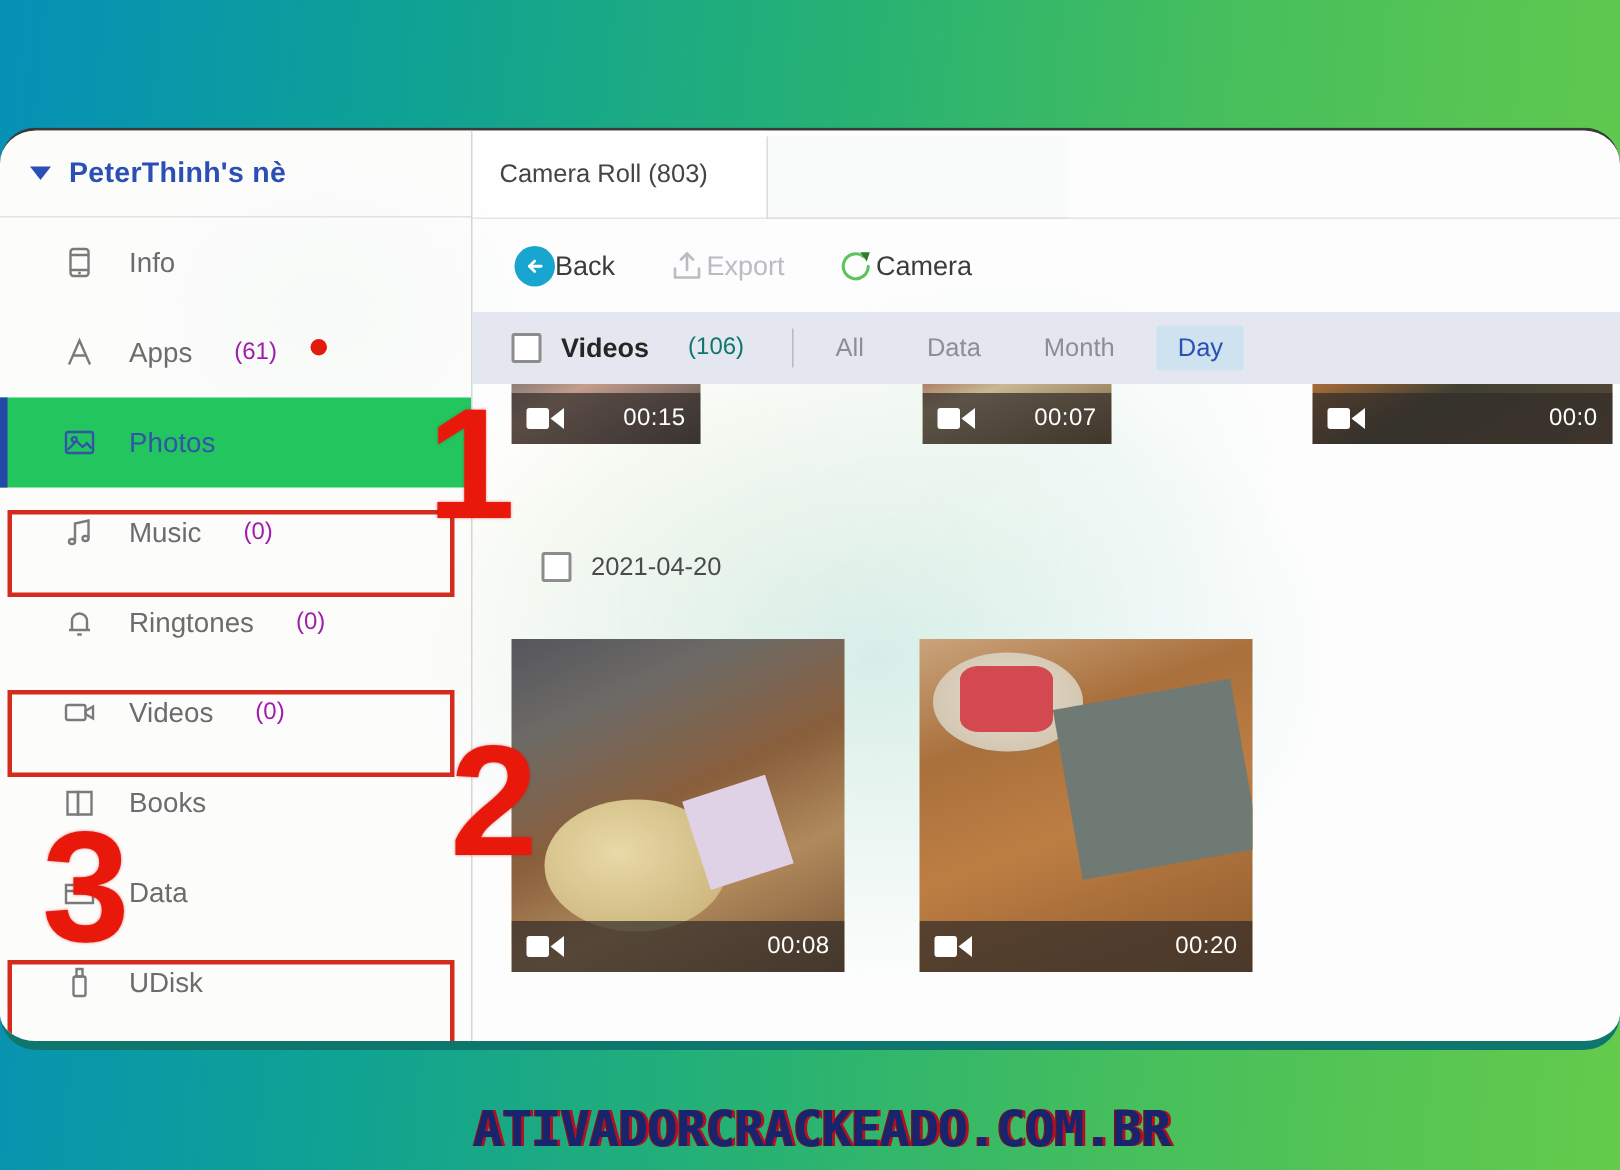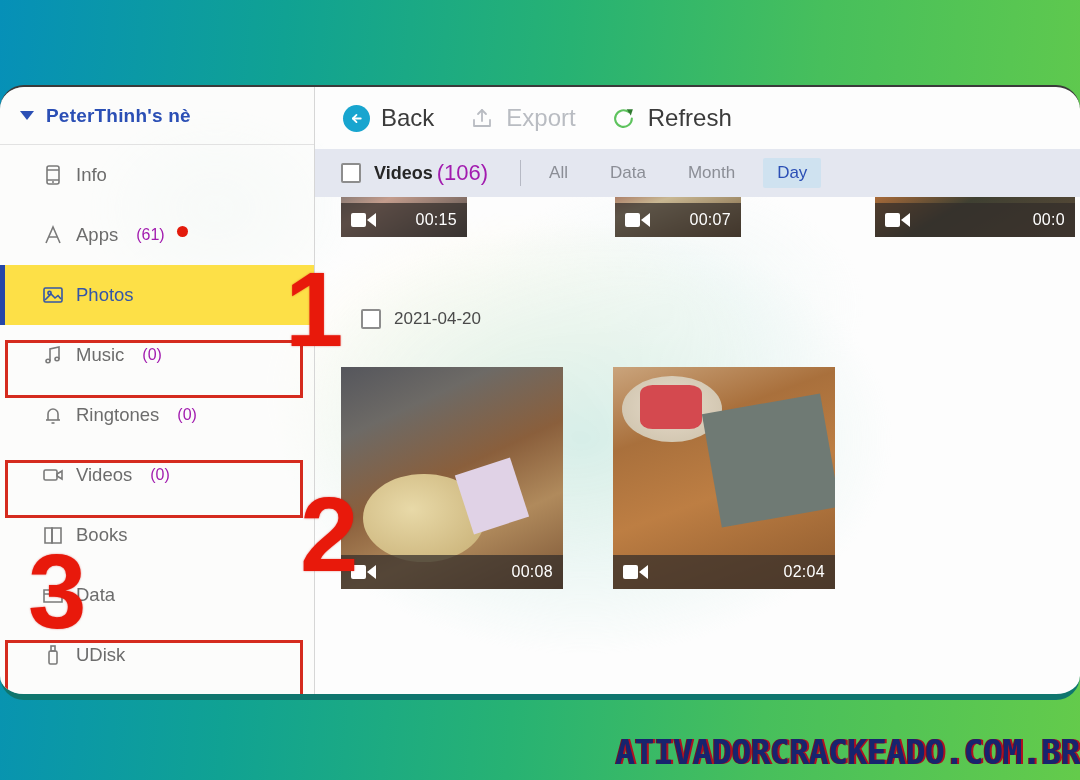--- a/index.html
+++ b/index.html
@@ -55,26 +55,26 @@
   }
   .caret{
     width:0;height:0;border-left:7px solid transparent;border-right:7px solid transparent;
     border-top:9px solid #2b4fb5;
   }
   #device-name{
     font-size:19px;font-weight:bold;color:#2b4fb5;letter-spacing:.2px;
   }
   .nav-item{
     position:relative;height:60px;display:flex;align-items:center;
-    padding-left:40px;box-sizing:border-box;gap:10px;
+    padding-left:40px;box-sizing:border-box;gap:20px;
   }
   .nav-item .ico{width:26px;height:26px;flex:0 0 26px;display:flex;align-items:center;justify-content:center;}
   .nav-item .label{font-size:18.5px;color:#6c6c6c;}
   .nav-item .count{font-size:16px;color:#a21caf;margin-left:8px;}
-  .nav-item.selected{background:#fde047;}
+  .nav-item.selected{background:#22c55e;}
   .nav-item.selected .label{color:#3355a8;font-weight:500;}
   .nav-item.selected::before{
     content:"";position:absolute;left:0;top:0;bottom:0;width:5px;background:#2547a8;
   }
   .badge-dot{
     width:11px;height:11px;border-radius:50%;background:#e31b0c;
     display:inline-block;margin-left:2px;margin-bottom:8px;
   }
   
   .hl-box{
@@ -91,35 +91,35 @@
     position:absolute;left:0;top:0;height:58px;width:196px;
     display:flex;align-items:center;padding-left:18px;box-sizing:border-box;
     font-size:17px;color:#444;background:rgba(255,255,255,.35);
   }
   #tab-spacer{
     position:absolute;left:196px;top:4px;height:54px;width:200px;
     border-left:1px solid #dcdcdc;border-bottom:1px solid #dcdcdc;
     background:rgba(240,248,244,.35);
   }
   #toolbar{height:62px;display:flex;align-items:center;gap:34px;padding-left:28px;box-sizing:border-box;}
-  .tool-btn{display:flex;align-items:center;gap:11px;font-size:24px;color:#3b3b3b;}
+  .tool-btn{display:flex;align-items:center;font-size:18px;color:#3b3b3b;}
   .tool-btn.disabled{color:#b9bcc2;}
   .circle-icon{width:27px;height:27px;border-radius:50%;display:flex;align-items:center;justify-content:center;}
   #back-circle{background:#18a5cf;}
   
   #filter-row{
     height:48px;background:#e4e7f0;display:flex;align-items:center;
     padding-left:26px;box-sizing:border-box;gap:0;
   }
   .chk{
     width:20px;height:20px;border:2px solid #8d8d8d;background:#fff;
     box-sizing:border-box;border-radius:2px;flex:0 0 20px;
   }
   #videos-label{font-size:18px;font-weight:bold;color:#262626;margin-left:13px;}
-  #videos-count{font-size:22px;color:#a21caf;margin-left:4px;}
+  #videos-count{font-size:16px;color:#0f766e;margin-left:26px;}
   #filter-sep{width:1px;height:26px;background:#b6b9c4;margin-left:32px;}
   .seg{font-size:17px;color:#8b8e96;padding:5px 14px;margin-left:14px;border-radius:2px;}
   .seg.active{color:#2b4fb5;background:#cfe2f0;font-weight:500;}
 
   
   #grid{position:relative;height:calc(100% - 168px);overflow:hidden;}
   .thumb{
     position:absolute;width:126px;height:126px;overflow:hidden;background:#ddd;
   }
   .thumb .bar{
@@ -141,21 +141,21 @@
 
   
   .annot{
     position:absolute;font-family:"Liberation Sans", sans-serif;font-weight:bold;
     color:#e8190b;z-index:9;line-height:1;
     text-shadow:0 0 2px rgba(200,0,0,.5);
   }
 
   
   #footer-mark{
-    position:absolute;left:16px;right:0;bottom:8px;text-align:right;
+    position:absolute;left:16px;right:0;bottom:8px;text-align:center;
     font-family:"DejaVu Sans Mono", monospace;
     font-size:33px;font-weight:bold;letter-spacing:-.5px;
     color:#17246e;
     text-shadow:2px 0 0 #b01020, -1px 0 0 #7a1020;
     z-index:12;
   }
 </style>
 </head>
 <body>
 
@@ -277,20 +277,26 @@
       <span class="count"></span>
     </div>
 
     <div class="hl-box" style="top:253px"></div>
     <div class="hl-box" style="top:373px"></div>
     <div class="hl-box" style="top:553px"></div>
   </div>
 
   <div id="main">
 
+    <div id="tabbar">
+      <div id="tab-camera-roll">
+        <span>Camera Roll (803)</span>
+      </div>
+      <div id="tab-spacer"></div>
+    </div>
 
     <div id="toolbar">
       <div class="tool-btn">
         <span class="circle-icon" id="back-circle">
           <svg width="17" height="17" viewBox="0 0 24 24" fill="none" stroke="#ffffff" stroke-width="2.6" stroke-linecap="round" stroke-linejoin="round">
             <line x1="18" y1="12" x2="7" y2="12"></line>
               <polyline points="12,7 7,12 12,17"></polyline>
           </svg>
         </span>
         <span>Back</span>
@@ -307,21 +313,21 @@
         <span>Export</span>
       </div>
 
       <div class="tool-btn">
         <span class="circle-icon">
           <svg width="25" height="25" viewBox="0 0 24 24" fill="none" stroke="#5ec35e" stroke-width="2" stroke-linecap="round">
             <path d="M20 12a8 8 0 1 1-3-6.2"></path>
               <polygon points="15,3 21,3 19,9" fill="#2f7a2f" stroke="none"></polygon>
           </svg>
         </span>
-        <span>Refresh</span>
+        <span>Camera</span>
       </div>
     </div>
 
     <div id="filter-row">
       <span class="chk"></span>
       <span id="videos-label">Videos</span>
       <span id="videos-count">(106)</span>
       <span id="filter-sep"></span>
       <span class="seg">All</span>
       <span class="seg">Data</span>
@@ -380,21 +386,21 @@
 
       <div class="thumb" style="left:298px;top:170px;width:222px;height:222px;background:linear-gradient(160deg,#caa47c 0%,#a9703c 28%,#bd7e43 55%,#8d5a2e 100%);">
         <div style="position:absolute;left:4%;top:4%;width:45%;height:30%;border-radius:50%;background:radial-gradient(ellipse at 50% 45%,#e7dccb,#cbbfa8);"></div>
         <div style="position:absolute;left:12%;top:8%;width:28%;height:20%;border-radius:20%;background:#d4494f;"></div>
         <div style="position:absolute;left:44%;top:16%;width:54%;height:52%;background:#6f7a74;transform:rotate(-10deg);"></div>
         <div class="bar">
           <span class="vidicon">
               <span class="body"></span>
               <span class="tri"></span>
             </span>
-          <span class="dur">02:04</span>
+          <span class="dur">00:20</span>
         </div>
       </div>
     </div>
   </div>
 
   <div class="annot" style="left:285px;top:170px;font-size:105px;">1</div>
   <div class="annot" style="left:300px;top:395px;font-size:105px;">2</div>
   <div class="annot" style="left:28px;top:452px;font-size:105px;">3</div>
 </div>
 

